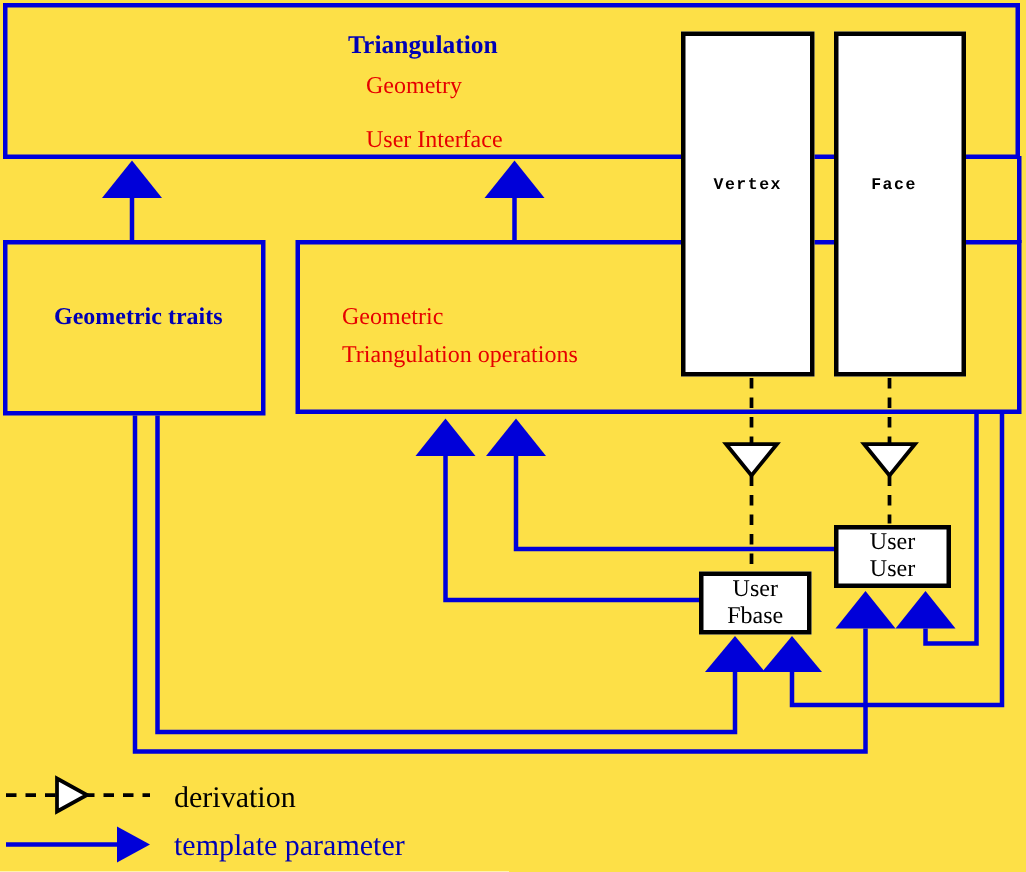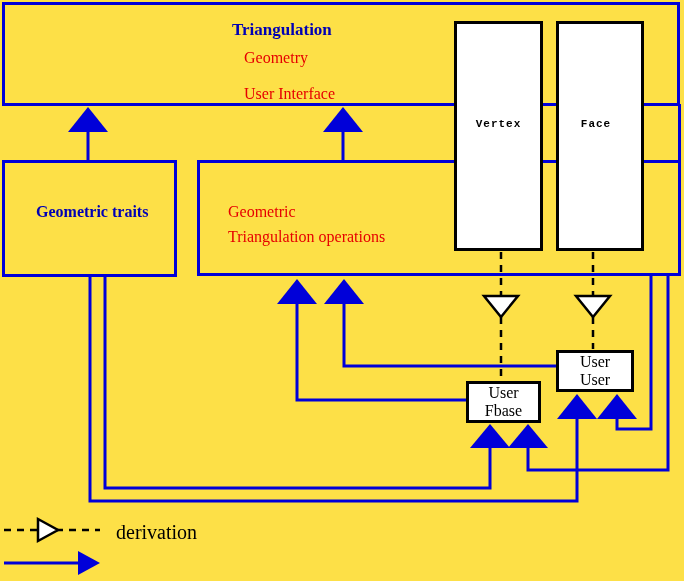--- a/index.html
+++ b/index.html
@@ -91,14 +91,15 @@
   <div class="lbl blk fs16 center" style="left:466px;top:384px;width:75px;">
     <div>User</div>
     <div>Fbase</div>
   </div>
   <div class="lbl blk fs16 center" style="left:556px;top:353px;width:78px;">
     <div>User</div>
     <div>User</div>
   </div>
 
   <div class="lbl legend-text" style="left:116px;top:521px;color:var(--black);">derivation</div>
+  <div class="lbl legend-text" style="left:116px;top:553px;color:var(--text-blue);">template parameter</div>
 
 </div>
 
 </body></html>

